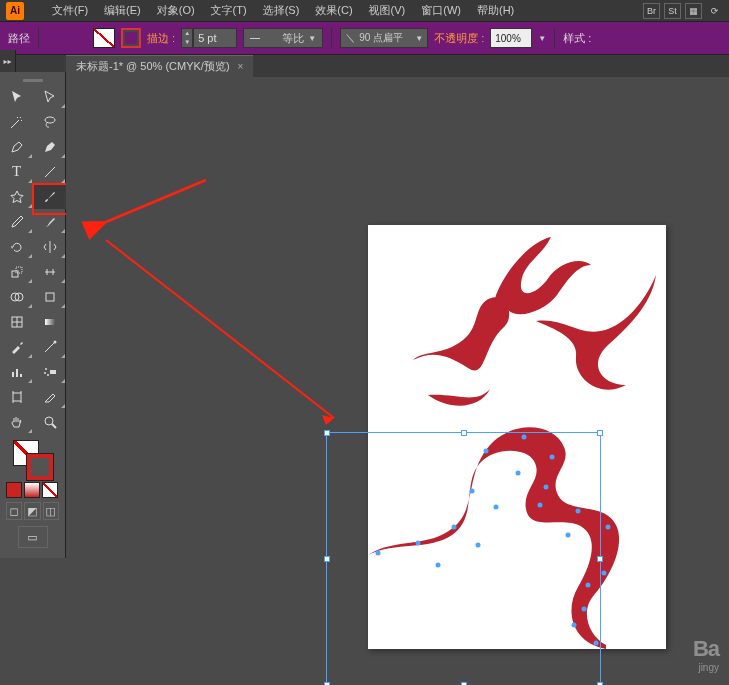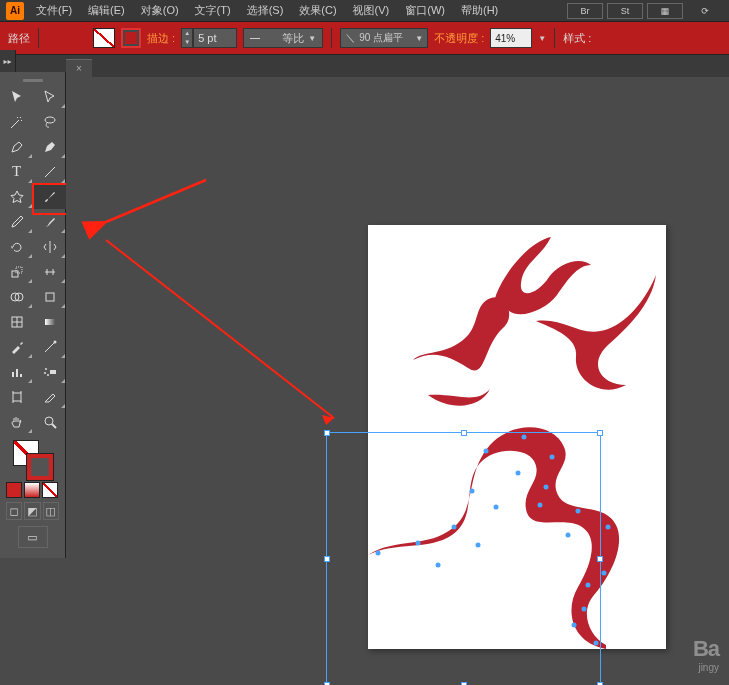--- a/index.html
+++ b/index.html
@@ -1,24 +1,24 @@
 <!DOCTYPE html>
 <html><head>
 <meta charset="utf-8">
 <style>
   * { box-sizing: border-box; margin: 0; padding: 0; font-family: "Microsoft YaHei", sans-serif; }
   body { background: #4a4a4a; width: 729px; height: 685px; overflow: hidden; color: #ccc; font-size: 11px; }
   
   .menubar { height: 22px; background: #383838; display: flex; align-items: center; padding: 0 6px; border-bottom: 1px solid #222; }
-  .ai-logo { width: 18px; height: 18px; background: #ff7c00; color: #2d0a00; font-weight: bold; font-size: 10px; display: flex; align-items: center; justify-content: center; margin-right: 4px; border-radius: 2px; }
+  .ai-logo { width: 18px; height: 18px; background: #ff7c00; color: #2d0a00; font-weight: bold; font-size: 10px; display: flex; align-items: center; justify-content: center; margin-right: 20px; border-radius: 2px; }
   .menu-item { padding: 18px 8px; cursor: pointer; }
   .menu-right { margin-left: auto; display: flex; gap: 4px; align-items: center; }
-  .menu-icon-box { width: 36px; height: 16px; border: 1px solid #666; display: flex; align-items: center; justify-content: center; font-size: 9px; }
-  
-  .optbar { height: 28px; background: #b91c1c; display: flex; align-items: center; padding: 16px 8px; border-bottom: 1px solid #222; gap: 6px; }
+  .menu-icon-box { width: 17px; height: 16px; border: 1px solid #666; display: flex; align-items: center; justify-content: center; font-size: 9px; }
+  
+  .optbar { height: 28px; background: #701a75; display: flex; align-items: center; padding: 16px 8px; border-bottom: 1px solid #222; gap: 6px; }
   .opt-label { color: #ddd; }
   .swatch-white { width: 22px; height: 20px; background: #fff; position: relative; border: 1px solid #222; }
   .swatch-white::after { content:""; position:absolute; left:0; top:0; right:0; bottom:0; background: linear-gradient(to top right, transparent 46%, #d00 46%, #d00 54%, transparent 54%); }
   .swatch-stroke { width: 20px; height: 20px; border: 2px solid #d33; background: transparent; box-shadow: inset 0 0 0 2px #474747; }
   .opt-orange { color: #ff9a3c; }
   .pt-box { display:flex; align-items:center; }
   .pt-spin { width: 12px; height: 20px; background:#5a5a5a; border:1px solid #333; display:flex; flex-direction:column; }
   .pt-spin div { flex:1; font-size:6px; text-align:center; color:#ccc; line-height:8px;}
   .pt-field { width: 44px; height:20px; background:#5a5a5a; border:1px solid #333; color:#ddd; padding:0 4px; display:flex; align-items:center;}
   .brush-prev { width:80px; height:20px; background:#5a5a5a; border:1px solid #333; display:flex; align-items:center; padding:0 6px; }
@@ -104,29 +104,30 @@
     <span style="margin-left:22px">等比</span>
     <span style="margin-left:4px;font-size:8px">▼</span>
   </div>
   <div class="sep"></div>
   <div class="sel-brush">
     <span style="margin-right:4px">＼</span>
     <span>90 点扁平</span>
     <span style="margin-left:auto;font-size:8px">▼</span>
   </div>
   <span class="opt-orange">不透明度 :</span>
-  <div class="opac-field">41%</div>
+  <div class="opac-field">100%</div>
   <span style="font-size:8px">▼</span>
   <div class="sep"></div>
   <span class="opt-label">样式 :</span>
 </div>
 
 <div class="panel-toggle">▸▸</div>
 <div class="doctab-row">
   <div class="doctab">
+    <span>未标题-1* @ 50% (CMYK/预览)</span>
     <span class="x">×</span>
   </div>
 </div>
 
 <div class="toolbox">
   <div class="tool-header">
       <span></span>
     </div>
   <div class="tool-grid">
     <div class="tool">

